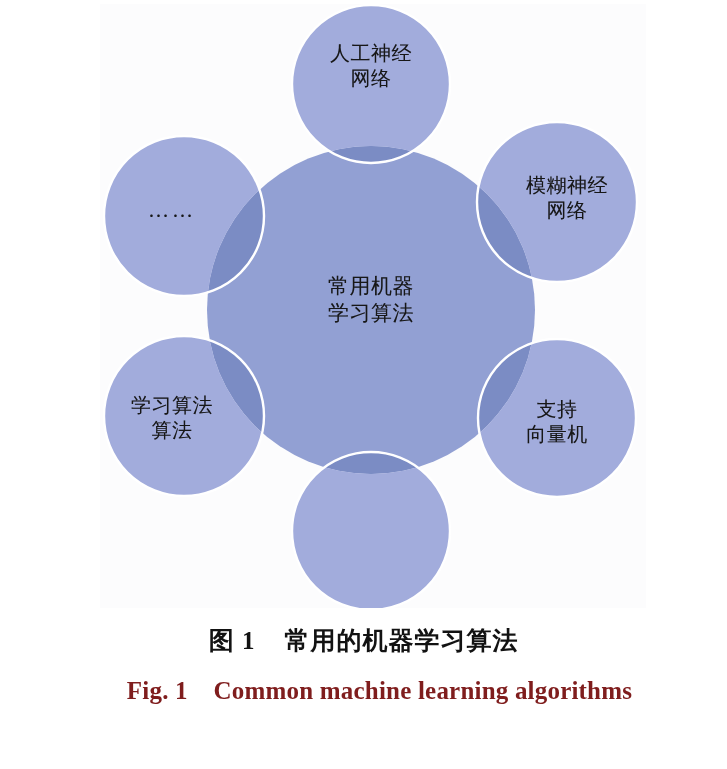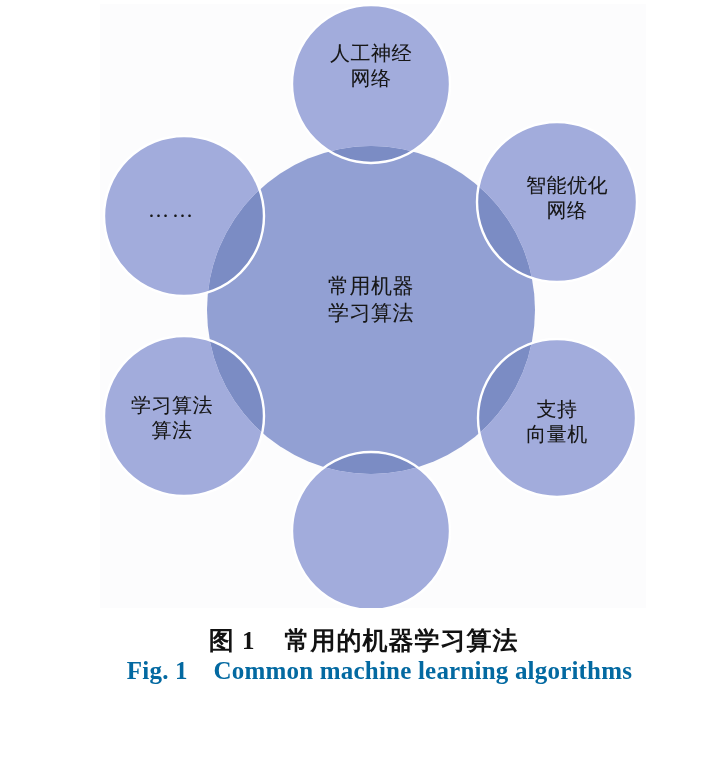--- a/index.html
+++ b/index.html
@@ -77,27 +77,28 @@
     top: 624px;
     width: 727px;
     text-align: center;
   }
   .caption-cn {
     font-family: "Liberation Serif", "DejaVu Serif", serif;
     font-size: 25px;
     font-weight: bold;
     color: #121212;
     letter-spacing: 1px;
+    margin-bottom: 20px;
     white-space: pre;
   }
   .caption-en {
     font-family: "Liberation Serif", "DejaVu Serif", serif;
     font-size: 25px;
     font-weight: bold;
-    color: #0369a1;
+    color: #7f1d1d;
     letter-spacing: 0.2px;
     white-space: pre;
     padding-left: 32px;
   }
 </style>
 </head>
 <body>
 
 <div id="figure-root">
 
@@ -144,21 +145,21 @@
         <circle id="or-5" cx="84" cy="212" r="80" fill="none" stroke="#ffffff" stroke-width="2.4"></circle>
       </g>
     </svg>
 
     <div class="node-label center" id="lbl-center" style="left: 161px; top: 269px;">常用机器
 学习算法</div>
 
     <div class="node-label outer" id="lbl-0" style="left: 191px; top: 36.5px; text-align: center;">人工神经
 网络</div>
 
-    <div class="node-label outer" id="lbl-1" style="left: 387px; top: 168.5px;">智能优化
+    <div class="node-label outer" id="lbl-1" style="left: 387px; top: 168.5px;">模糊神经
 网络</div>
 
     <div class="node-label outer" id="lbl-2" style="left: 377px; top: 392.5px;">支持
 向量机</div>
 
 
     <div class="node-label outer" id="lbl-4" style="left: -8px; top: 388.5px;">学习算法
 算法</div>
 
     <div class="node-label dots" id="lbl-5" style="left: -8px; top: 192.5px;">……</div>

